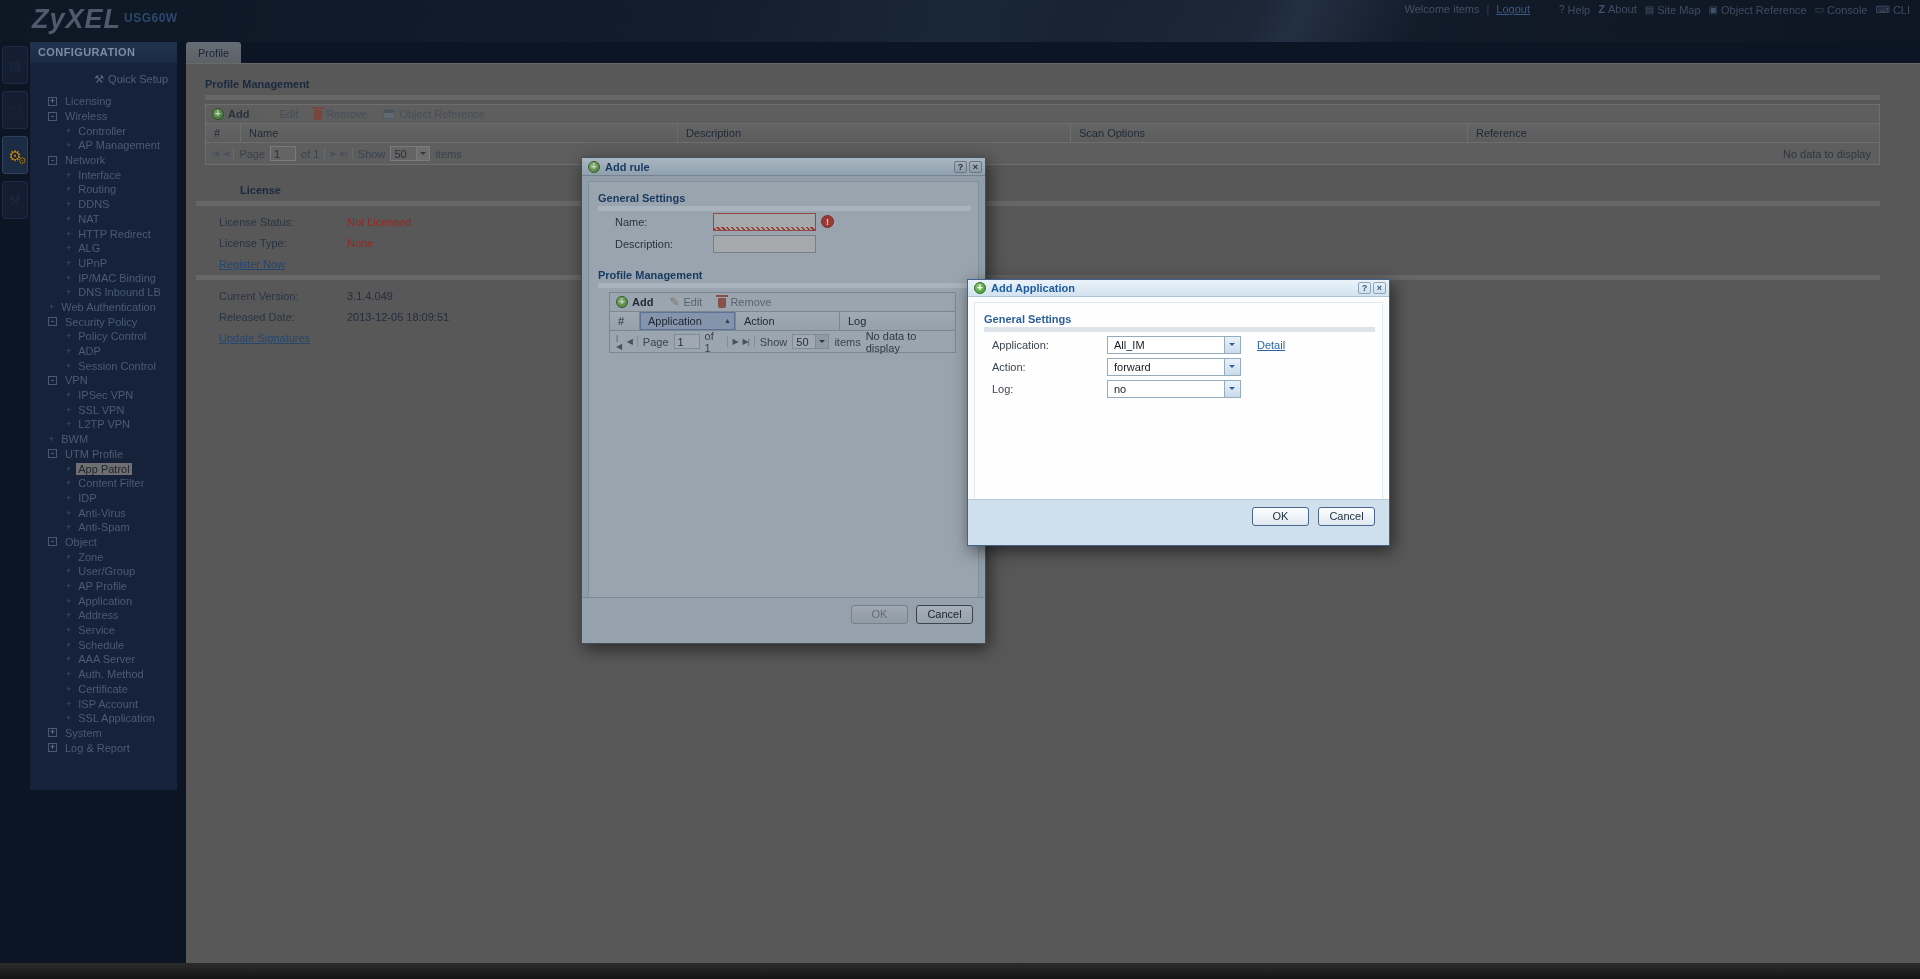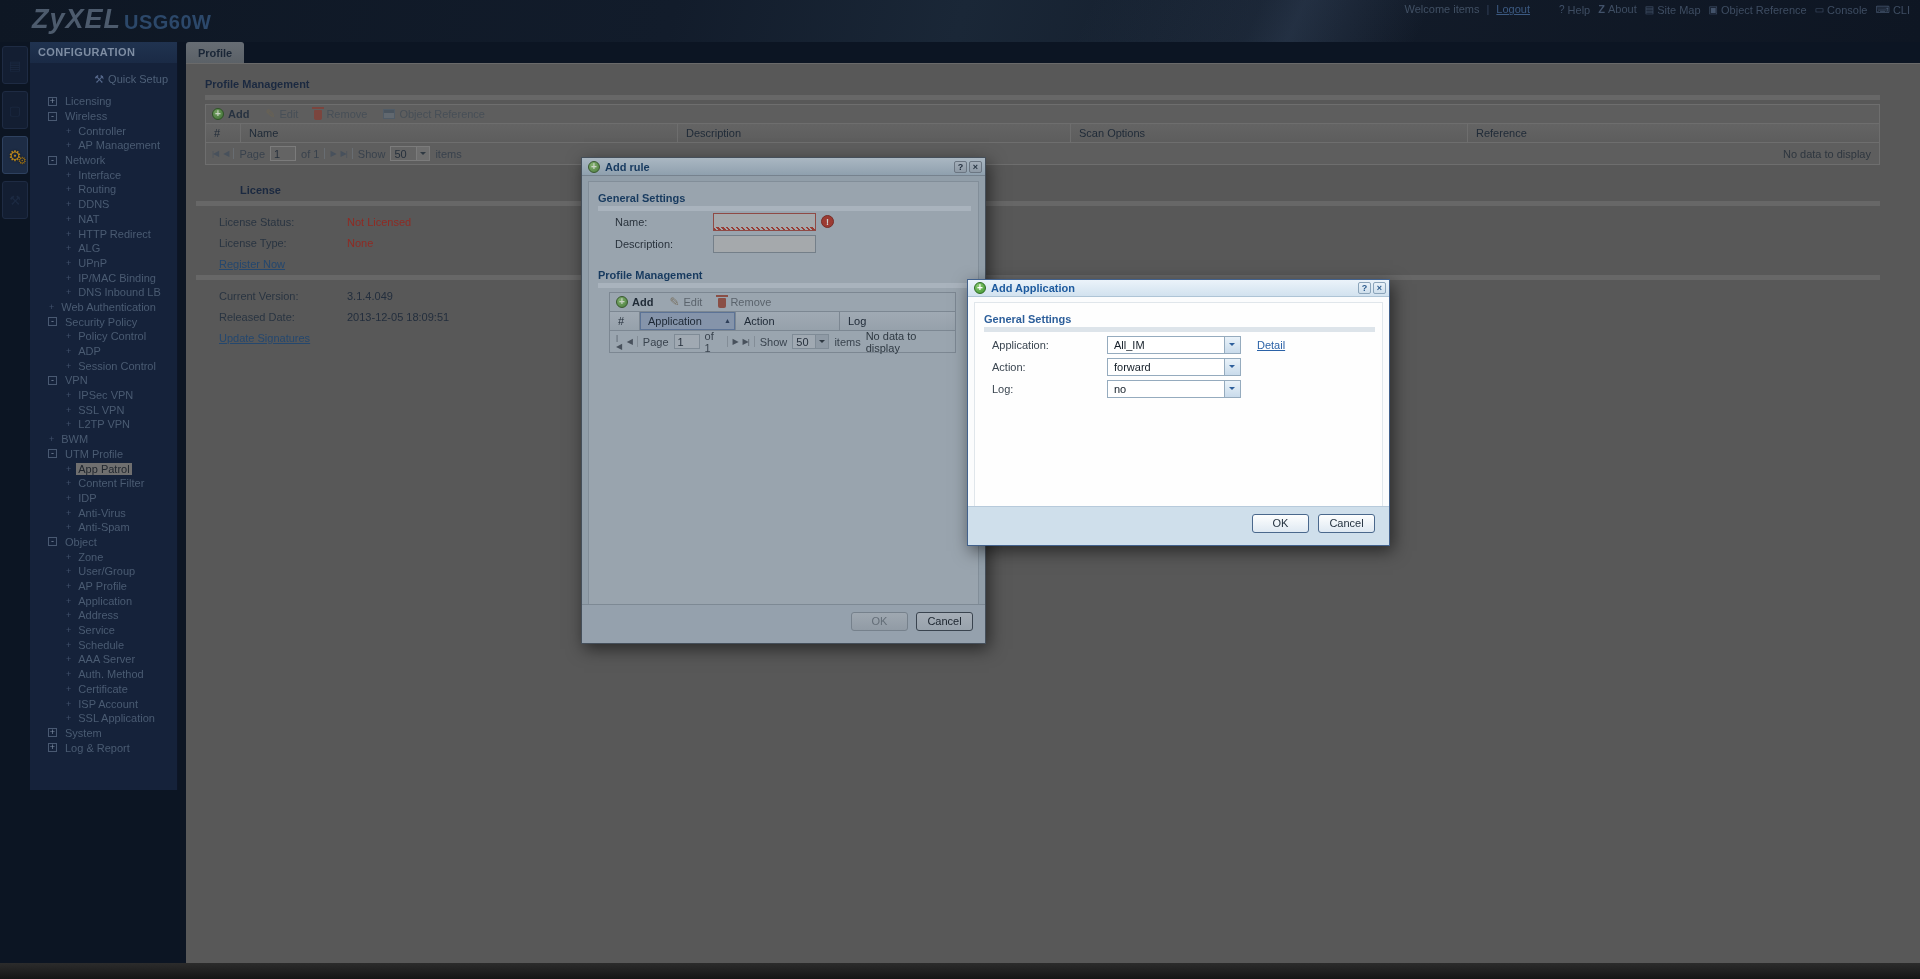--- a/index.html
+++ b/index.html
@@ -10,21 +10,21 @@
     -webkit-font-smoothing:antialiased;
   }
   
   .topbar {
     position:absolute; left:0; top:0; width:1920px; height:42px;
     background:linear-gradient(105deg,#0e1724 0%,#121c2b 35%,#1a2737 50%,#121b29 70%,#0e1623 100%);
   }
   .topbar::after{ content:''; position:absolute; left:40%; top:0; width:55%; height:100%;
     background:linear-gradient(115deg,transparent 30%,rgba(120,150,190,.08) 46%,rgba(120,150,190,.16) 50%,transparent 62%); }
   .logo { position:absolute; left:32px; top:4px; font-size:27px; font-weight:bold; font-style:italic; letter-spacing:1px; color:#4d5b6d; }
-  .model { position:absolute; left:124px; top:11px; font-size:20px; font-weight:bold; color:#2c486a; letter-spacing:.5px; }
+  .model { position:absolute; left:124px; top:11px; font-size:12px; font-weight:bold; color:#2c486a; letter-spacing:.5px; }
   .top-right { position:absolute; right:10px; top:3px; display:flex; align-items:center; gap:7px; color:#3e4d62; z-index:2; }
   .tm-item { display:inline-flex; align-items:center; gap:3px; margin-left:8px; cursor:pointer; }
   .tm-ico { font-size:10px; color:#42526a; }
   .tm-ico.about { font-weight:bold; font-size:11px; }
   .welcome { color:#415064; }
   .pipe { color:#33415a; }
   .logout { color:#3c5a82; text-decoration:underline; cursor:pointer; margin-right:14px; }
   
   .rail { position:absolute; left:0; top:42px; width:30px; height:921px; }
   .rail-btn { position:absolute; left:2px; width:26px; height:38px; background:#131e32; border:1px solid #1e2b43; border-radius:3px;
@@ -46,21 +46,21 @@
     font-size:9px; line-height:7px; text-align:center; flex:0 0 auto; }
   .t-mark { font-size:9px; color:#40506a; flex:0 0 auto; }
   .tree-row.child .t-mark { margin-left:36px; margin-right:5px; }
   .tree-row.leaf .t-mark { margin-left:19px; margin-right:5px; }
   .t-label { padding:0 2px; }
   .tree-row.selected .t-label { background:#6f6f6f; color:#20262e; }
   
   .content { position:absolute; left:186px; top:42px; width:1734px; height:921px; }
   .tabbar { position:absolute; left:0; top:0; height:21px; }
   .tab { display:inline-block; height:21px; line-height:22px; padding:0 12px; background:linear-gradient(#676d74,#5b6167);
-    border-radius:3px 3px 0 0; color:#1a2636; font-weight:bold; cursor:pointer; }
+    border-radius:3px 3px 0 0; color:#1a2636; font-weight:normal; cursor:pointer; }
   .page { position:absolute; left:0; top:21px; right:0; bottom:0; background:#585858; border-top:1px solid #6a6a6a;
     padding:13px 40px 0 10px; }
   .sec-title { color:#1b2940; font-weight:bold; line-height:14px; }
   .sec-div { height:5px; background:#676767; margin-top:4px; }
   .tbl { margin-left:9px; }
   .toolbar { margin-top:4px; height:20px; border:1px solid #6e6e6e; background:#5e5e5e; display:flex; align-items:center; gap:16px; padding-left:6px; }
   .tb-item { display:inline-flex; align-items:center; gap:4px; cursor:pointer; }
   .tb-label { color:#474f57; }
   .tb-item.enabled .tb-label { color:#273240; font-weight:bold; }
   .add-ico { width:12px; height:12px; border-radius:50%; background:radial-gradient(circle at 35% 30%,#6f9e5d,#3f6d35); border:1px solid #2e5226;
@@ -93,21 +93,21 @@
   .mt18 { margin-top:18px;margin-left:44px; } .mt16 { margin-top:16px; } .mt10 { margin-top:10px; }
   
   .bottomstrip { position:absolute; left:0; right:0; bottom:0; height:16px; background:linear-gradient(#2c2c2c,#151515); }
   
   .modal { position:absolute; box-shadow:3px 5px 16px rgba(0,0,0,.55); }
   .m-titlebar { position:absolute; left:0; top:0; right:0; height:18px; display:flex; align-items:center; }
   .m-title { font-weight:bold; margin-left:5px; }
   .mt-btn { width:13px; height:12px; border-radius:2px; font-size:9px; font-weight:bold; text-align:center; line-height:11px; cursor:pointer; }
   .m-gs-title { position:absolute; font-weight:bold; }
   .m-div { position:absolute; height:5px; }
-  .m-footer { position:absolute; left:0; right:0; bottom:0; height:39px; }
+  .m-footer { position:absolute; left:0; right:0; bottom:0; height:46px; }
   .m-btn { position:absolute; top:7px; width:57px; height:19px; border-radius:3px; text-align:center; line-height:17px; cursor:pointer; }
   
   .addrule { left:581px; top:157px; width:405px; height:487px; background:#919ea9; border:1px solid #454f5a; z-index:20; }
   .addrule .m-titlebar { background:linear-gradient(#aab7c2,#8fa0ae); border-bottom:1px solid #76828e; }
   .addrule .m-title { color:#16395f; }
   .addrule .m-icon-add { width:12px; height:12px; margin-left:6px; border-radius:50%; background:radial-gradient(circle at 35% 30%,#85b271,#4b7b3d);
     border:1px solid #39592f; color:#ccd4c8; font-size:10px; line-height:10px; text-align:center; font-weight:bold; }
   .addrule .mt-btn { background:linear-gradient(#a3aeb9,#8e9aa6); border:1px solid #6b7682; color:#253240; }
   .addrule .m-panel { position:absolute; left:6px; right:6px; top:23px; bottom:38px; background:#99a4ae; border:1px solid #828e99; }
   .addrule .m-gs-title { color:#173a5f; }

